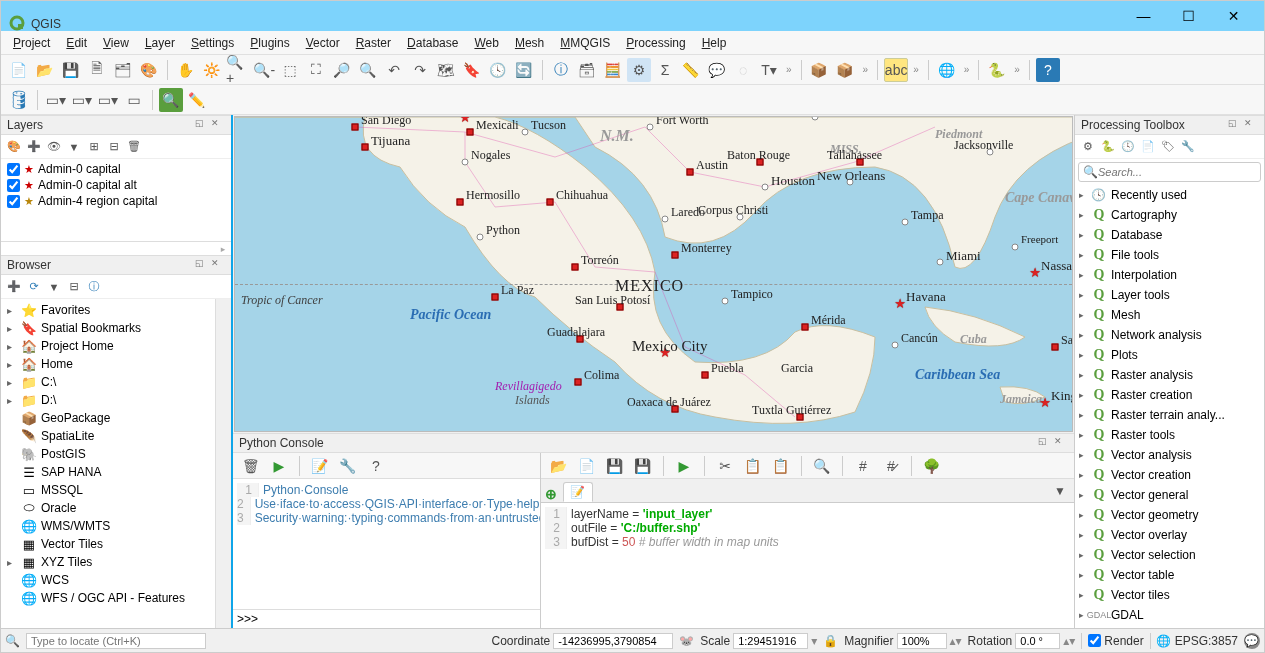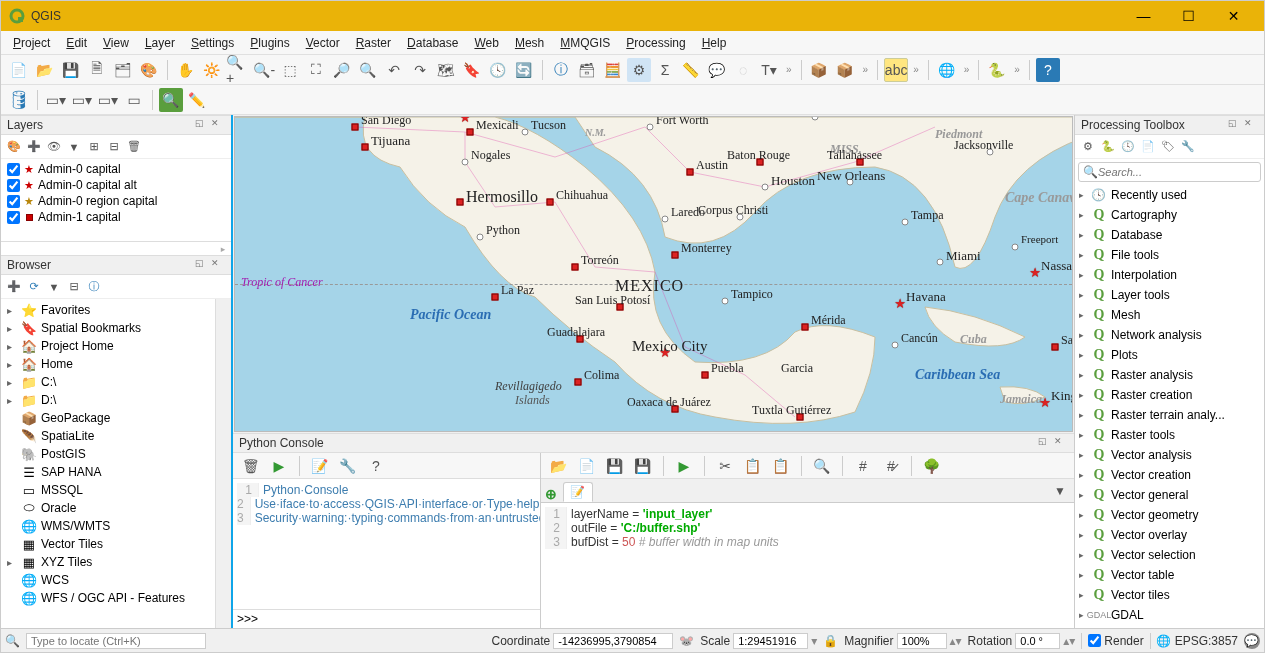--- a/index.html
+++ b/index.html
@@ -1,19 +1,19 @@
 <!DOCTYPE html>
 <html><head>
 <meta charset="utf-8">
 <style>
 * { box-sizing: border-box; margin: 0; padding: 0; font-family: "Segoe UI", Tahoma, sans-serif; font-size: 12px; }
 body { width: 1265px; height: 653px; overflow: hidden; background: #f0f0f0; display: flex; flex-direction: column; border: 1px solid #ccc; }
 
 
-.titlebar { height: 30px; background: #eab308; display: flex; align-items: center; padding: 0 8px; }
+.titlebar { height: 30px; background: #7dd3fc; display: flex; align-items: flex-end; padding: 0 8px; }
 .titlebar .logo { width: 16px; height: 16px; margin-right: 6px; }
 .titlebar .title { flex: 1; font-size: 12px; color: #333; }
 .titlebar .win-btns { display: flex; gap: 0; }
 .titlebar .win-btn { width: 45px; height: 30px; display: flex; align-items: center; justify-content: center; font-size: 14px; cursor: pointer; }
 
 
 .menubar { height: 24px; background: #f7f7f7; display: flex; align-items: center; padding: 0 4px; border-bottom: 1px solid #e0e0e0; }
 .menubar .menu-item { padding: 2px 8px; cursor: pointer; color: #222; }
 .menubar .menu-item u { text-decoration: underline; }
 
@@ -216,28 +216,21 @@
             <span>Admin-0 capital</span>
           </div>
           <div class="layer-item">
             <input type="checkbox" class="layer-chk" checked="" style="">
             <span class="layer-sym sym-star-red">★</span>
             <span>Admin-0 capital alt</span>
           </div>
           <div class="layer-item">
             <input type="checkbox" class="layer-chk" checked="" style="">
             <span class="layer-sym sym-star-tan">★</span>
-            <span>Admin-0 region capital</span>
-          </div>
-          <div class="layer-item">
-            <input type="checkbox" class="layer-chk" checked="" style="">
-            <span class="layer-sym">
-              <span class="sym-sq"></span>
-            </span>
-            <span>Admin-1 capital</span>
+            <span>Admin-4 region capital</span>
           </div>
         </div>
     </div>
     <div style="height:14px;border-top:1px solid #ddd;display:flex;align-items:center;">
         <span style="flex:1"></span>
         <span style="width:16px;text-align:center;color:#aaa;font-size:9px">▸</span>
       </div>
 
     <div class="panel-header">
       <span>Browser</span>
@@ -354,46 +347,46 @@
         <path d="M765,270 Q795,268 810,280 Q790,290 770,285 Z" fill="#f5f2e8" stroke="#c8bfa0"></path>
 
         <g stroke="#d4a" stroke-width="0.6" fill="none" opacity="0.6">
           <path d="M120,10 L230,15 L320,40 L410,10"></path>
           <path d="M230,15 L230,45 L260,90 L320,85 L360,150 L420,155 L450,230"></path>
           <path d="M410,10 L455,55 L530,70 L620,45 L700,10"></path>
           <path d="M450,230 L510,258 L560,300"></path>
         </g>
       </svg>
       <div class="tropic" style="top:167px"></div>
-      <div class="map-label italic" style="left:6px;top:158px;color:#a21caf">Tropic of Cancer</div>
+      <div class="map-label italic" style="left:6px;top:176px;color:#404040">Tropic of Cancer</div>
     <div class="map-label water" style="left: 175px; top: 190px; font-size: 14px;">Pacific Ocean</div>
         <div class="map-label water" style="left: 680px; top: 250px; font-size: 14px;">Caribbean Sea</div>
         <div class="map-label region" style="left: 770px; top: 73px; font-size: 14px;">Cape Canaveral</div>
-        <div class="map-label region" style="left: 350px; top: 10px; font-size: 10px;">N.M.</div>
+        <div class="map-label region" style="left: 365px; top: 10px; font-size: 16px;">N.M.</div>
         <div class="map-label region" style="left: 595px; top: 25px; font-size: 12px;">MISS.</div>
         <div class="map-label region" style="left: 700px; top: 10px; font-size: 12px;">Piedmont</div>
         <div class="map-label region" style="left: 725px; top: 215px; font-size: 12px;">Cuba</div>
         <div class="map-label region" style="left: 765px; top: 275px; font-size: 12px;">Jamaica</div>
         <div class="map-label bold" style="left: 380px; top: 160px; font-size: 16px; letter-spacing: 1px;">MEXICO</div>
-        <div class="map-label italic" style="left: 260px; top: 262px; font-size: 12px; text-align: center; color: #404040;">Revillagigedo</div>
+        <div class="map-label italic" style="left: 260px; top: 262px; font-size: 12px; text-align: center; color: #a21caf;">Revillagigedo</div>
         <div class="map-label italic" style="left: 280px; top: 276px; font-size: 12px; color: rgb(85, 85, 85);">Islands</div>
         <div class="map-pt" style="left: 120px; top: 10px;"></div>
         <div class="map-label" style="left: 126px; top: -4px; font-size: 12px;">San Diego</div>
         <div class="map-pt" style="left: 130px; top: 30px;"></div>
         <div class="map-label bold" style="left: 136px; top: 16px; font-size: 13px;">Tijuana</div>
         <div class="map-star" style="left: 230px; top: 0px;">★</div>
         <div class="map-label" style="left: 236px; top: -14px; font-size: 12px;">Phoenix</div>
         <div class="map-pt" style="left: 235px; top: 15px;"></div>
         <div class="map-label" style="left: 241px; top: 1px; font-size: 12px;">Mexicali</div>
         <div class="map-circ" style="left: 290px; top: 15px;"></div>
         <div class="map-label" style="left: 296px; top: 1px; font-size: 12px;">Tucson</div>
         <div class="map-circ" style="left: 230px; top: 45px;"></div>
         <div class="map-label" style="left: 236px; top: 31px; font-size: 12px;">Nogales</div>
         <div class="map-pt" style="left: 225px; top: 85px;"></div>
-        <div class="map-label" style="left: 231px; top: 71px; font-size: 16px;">Hermosillo</div>
+        <div class="map-label" style="left: 231px; top: 71px; font-size: 12px;">Hermosillo</div>
         <div class="map-pt" style="left: 315px; top: 85px;"></div>
         <div class="map-label" style="left: 321px; top: 71px; font-size: 12px;">Chihuahua</div>
         <div class="map-circ" style="left: 245px; top: 120px;"></div>
         <div class="map-label" style="left: 251px; top: 106px; font-size: 12px;">Python</div>
         <div class="map-pt" style="left: 340px; top: 150px;"></div>
         <div class="map-label" style="left: 346px; top: 136px; font-size: 12px;">Torreón</div>
         <div class="map-pt" style="left: 260px; top: 180px;"></div>
         <div class="map-label" style="left: 266px; top: 166px; font-size: 12px;">La Paz</div>
         <div class="map-pt" style="left: 385px; top: 190px;"></div>
         <div class="map-label" style="left: 340px; top: 176px; font-size: 12px;">San Luis Potosí</div>

